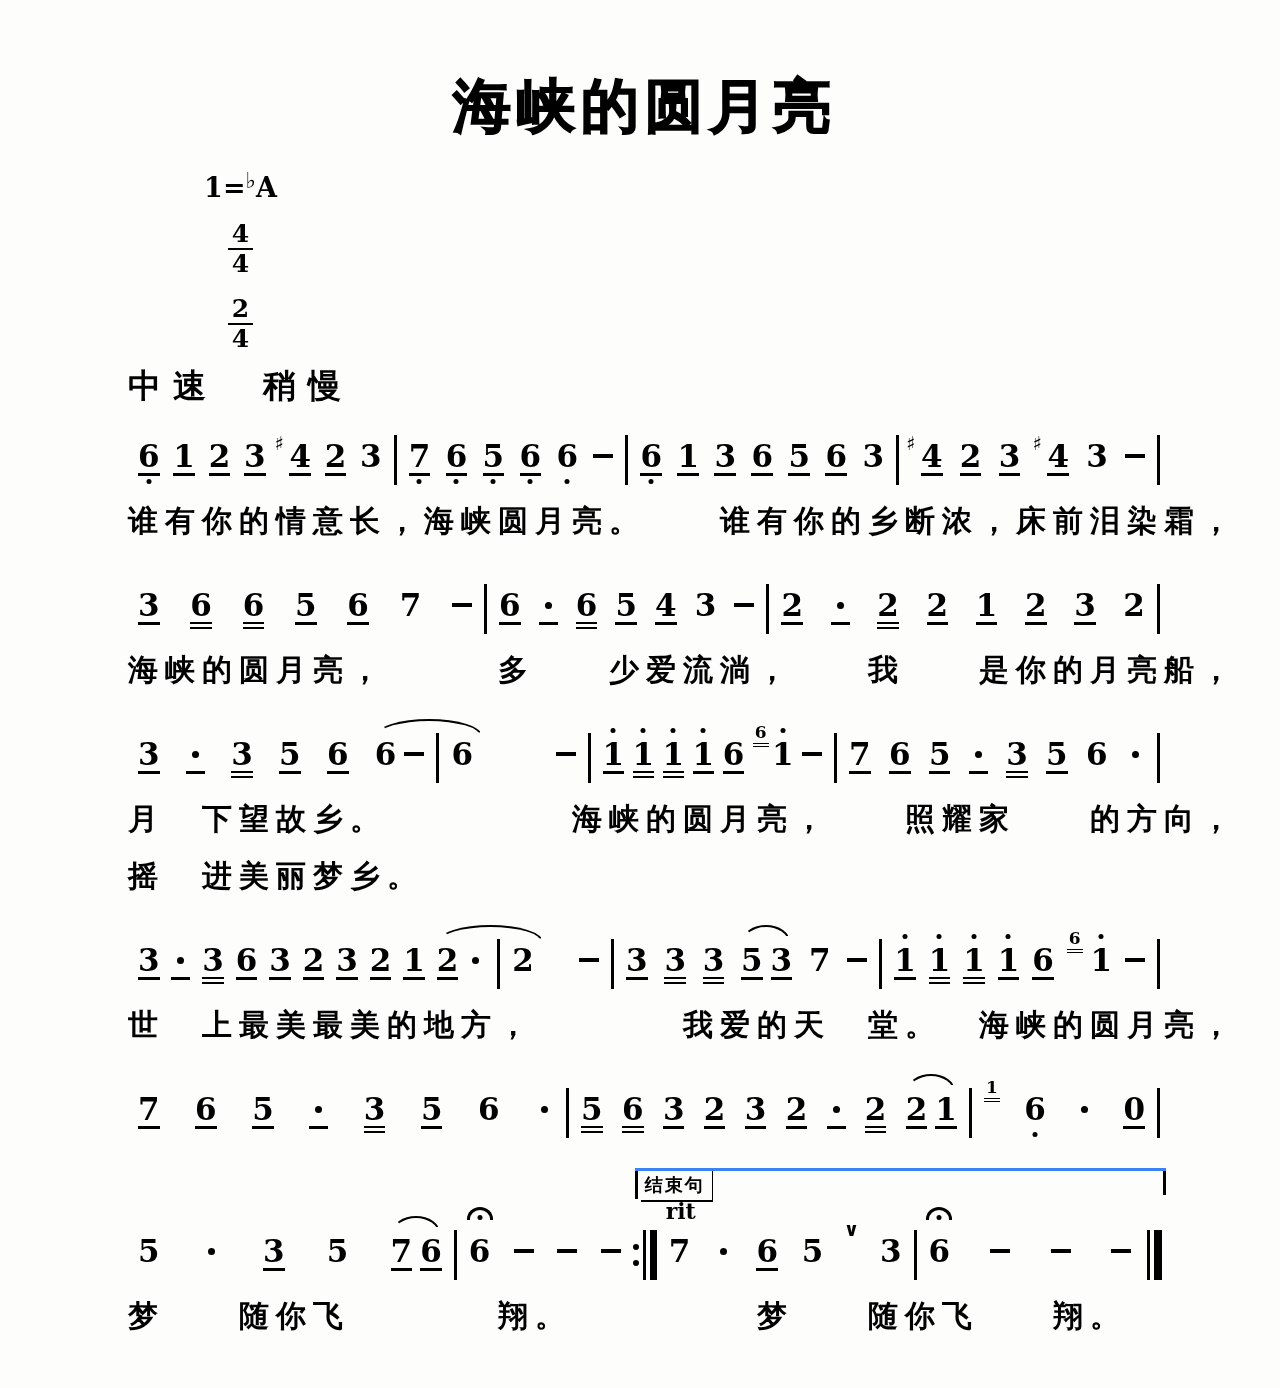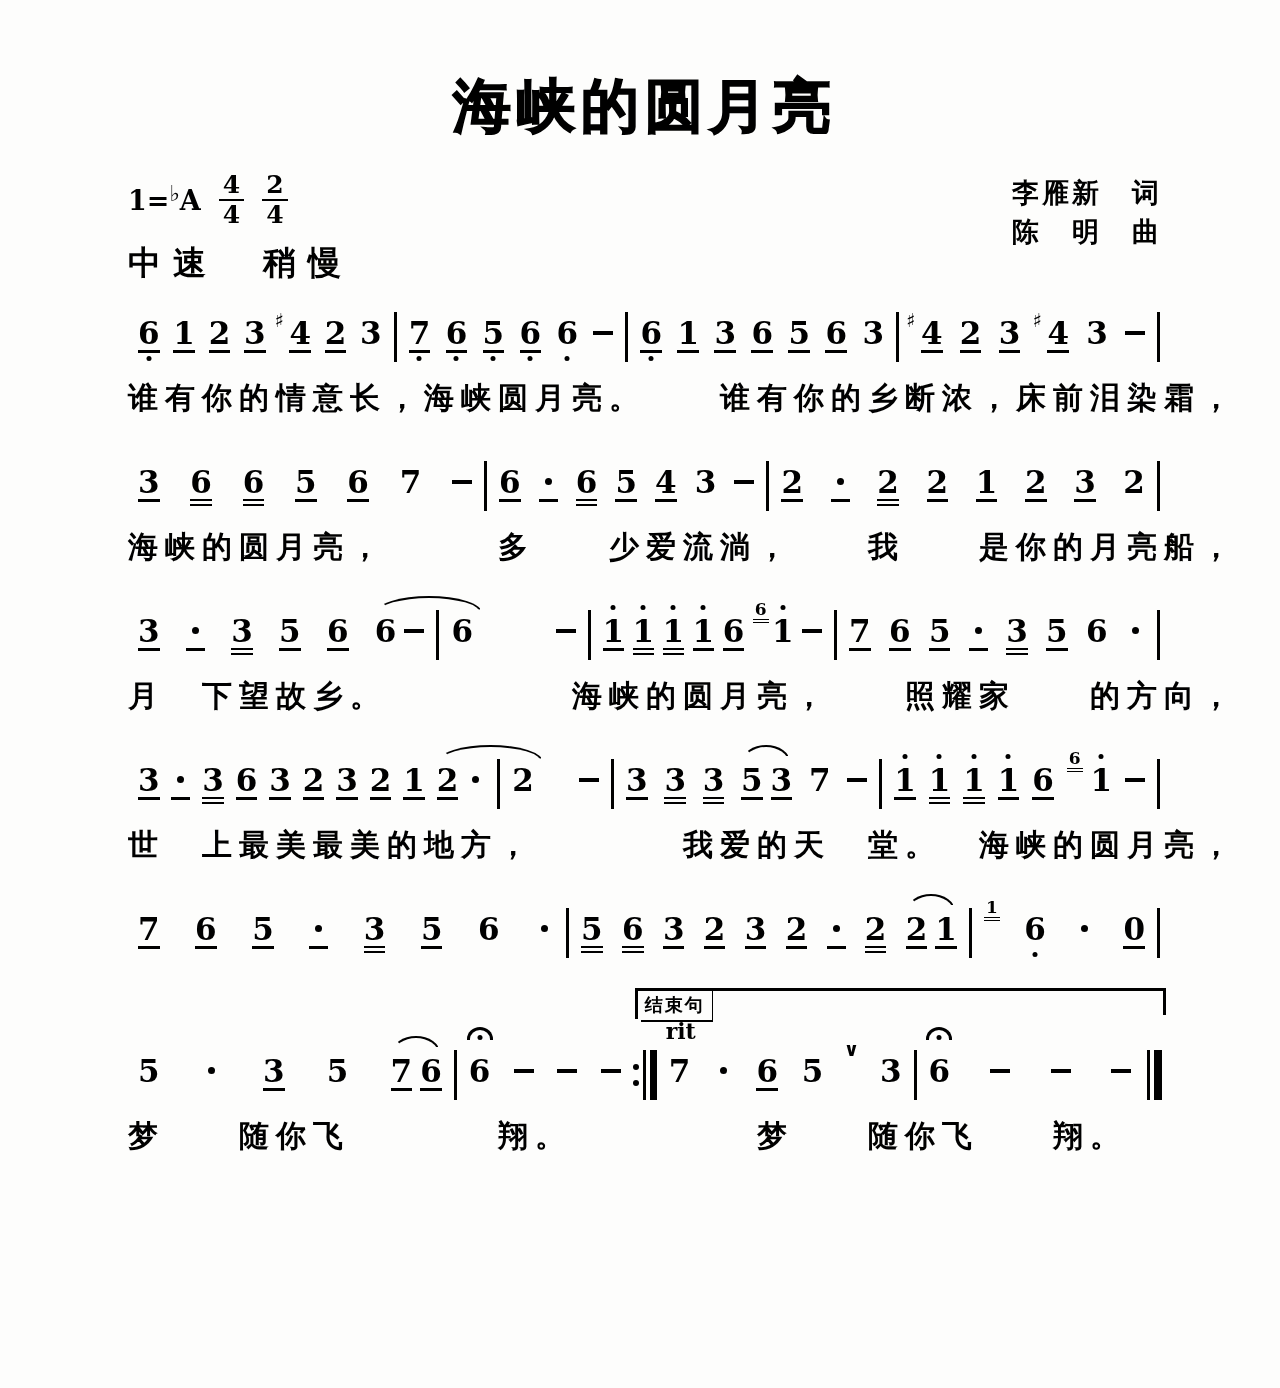--- a/index.html
+++ b/index.html
@@ -7,21 +7,21 @@
     width:1280px; height:1388px; background:#fdfdfc; color:#000;
     font-family:"Liberation Sans", sans-serif;
     box-sizing:border-box; padding:58px 118px 9px 128px;
     position:relative; margin:0 auto; overflow:hidden;
   }
   .title {
     text-align:center; font-size:58px; font-weight:900; letter-spacing:6px;
     margin:10px 0 26px 0; -webkit-text-stroke:1.5px #000;
   }
   .header { display:flex; justify-content:space-between; align-items:flex-start; }
-  .keyrow { display:flex; align-items:center; gap:18px; font-family:"DejaVu Serif", serif; font-weight:700; font-size:27px; }
+  .keyrow { display:flex; align-items:center; gap:18px; font-family:"DejaVu Serif", serif; font-weight:700; font-size:27px;flex-direction:column; }
   .keysig .flat { font-size:22px; position:relative; top:-9px; }
   .meter { display:inline-flex; flex-direction:column; align-items:center; line-height:1.05; font-size:25px; font-weight:700; }
   .meter .mtop { border-bottom:2.5px solid #000; padding:0 4px 1px 4px; }
   .meter .mbot { padding-top:1px; }
   .tempo { font-size:33px; font-weight:700; letter-spacing:12px; margin-top:12px; }
   .credits { font-size:27px; font-weight:700; line-height:1.45; letter-spacing:3px; margin-top:2px; }
 
   #score { margin-top:2px; }
   .system { position:relative; margin-top:46px; }
   .system.first { margin-top:30px; }
@@ -56,21 +56,21 @@
   .bar-final .thin { width:3px; background:#000; }
   .bar-final .thick { width:8px; background:#000; }
   .bar-repeat { display:flex; gap:4px; height:50px; margin:-4px 2px 0 2px; align-items:stretch; flex:none; }
   .rpt-dots { display:flex; flex-direction:column; justify-content:center; gap:10px; }
   .rpt-dots i { width:6px; height:6px; border-radius:50%; background:#000; }
   .bar-repeat .thin { width:3px; background:#000; }
   .bar-repeat .thick { width:7px; background:#000; }
   .lyric { font-size:30px; font-weight:700; letter-spacing:7px; margin-top:16px; white-space:pre; }
   .lyric:first-of-type { margin-top:20px; }
 
-  .ending-bracket { position:absolute; left:49%; right:-4px; top:-66px; height:30px; border-top:3px solid #000000; }
+  .ending-bracket { position:absolute; left:49%; right:-4px; top:-66px; height:30px; border-top:3px solid #3b82f6; }
   .ending-bracket .tickL { position:absolute; left:0; top:0; width:3px; height:28px; background:#000; }
   .ending-bracket .tickR { position:absolute; right:0; top:0; width:3px; height:24px; background:#000; }
   .ending-label { position:absolute; left:6px; top:0; font-size:18px; font-weight:700; letter-spacing:2px;
     border-bottom:2px solid #000; border-right:1px solid #000; padding:2px 7px 3px 4px; }
   .rit { position:absolute; left:52%; top:-36px; font-family:"DejaVu Serif", serif; font-weight:700; font-size:22px; }
 </style>
 </head>
 <body>
 
 <div class="page">
@@ -84,24 +84,20 @@
           <span class="mtop">4</span>
           <span class="mbot">4</span>
         </span>
         <span class="meter">
           <span class="mtop">2</span>
           <span class="mbot">4</span>
         </span>
       </div>
       <div class="tempo">中速　稍慢</div>
     </div>
-    <div class="credits">
-      <div>李雁新　词</div>
-      <div>陈　明　曲</div>
-    </div>
   </div>
 
   <div id="score">
       <div class="system first">
         <div class="notes-row">
           <div class="measure" style="flex-grow: 25;">
             <span class="tok u1">6<span class="dotB"></span></span>
             <span class="tok u1">1</span>
             <span class="tok u1">2</span>
             <span class="tok u1">3</span>
@@ -237,20 +233,21 @@
             <span class="tok u2">3</span>
             <span class="tok u1">5</span>
             <span class="tok">6</span>
             <span class="tok">
               <span class="adot-dot"></span>
             </span>
           </div>
           <span class="bar"></span>
         </div>
         <div class="lyric">月　下望故乡。　　　　　海峡的圆月亮，　　照耀家　　的方向，</div>
+        <div class="lyric">摇　进美丽梦乡。</div>
       </div>
       <div class="system">
         <div class="notes-row">
           <div class="measure" style="flex-grow: 36;">
             <span class="tok u1">3</span>
             <span class="tok u1">
               <span class="adot-dot"></span>
             </span>
             <span class="tok u2">3</span>
             <span class="tok u1">6</span>

